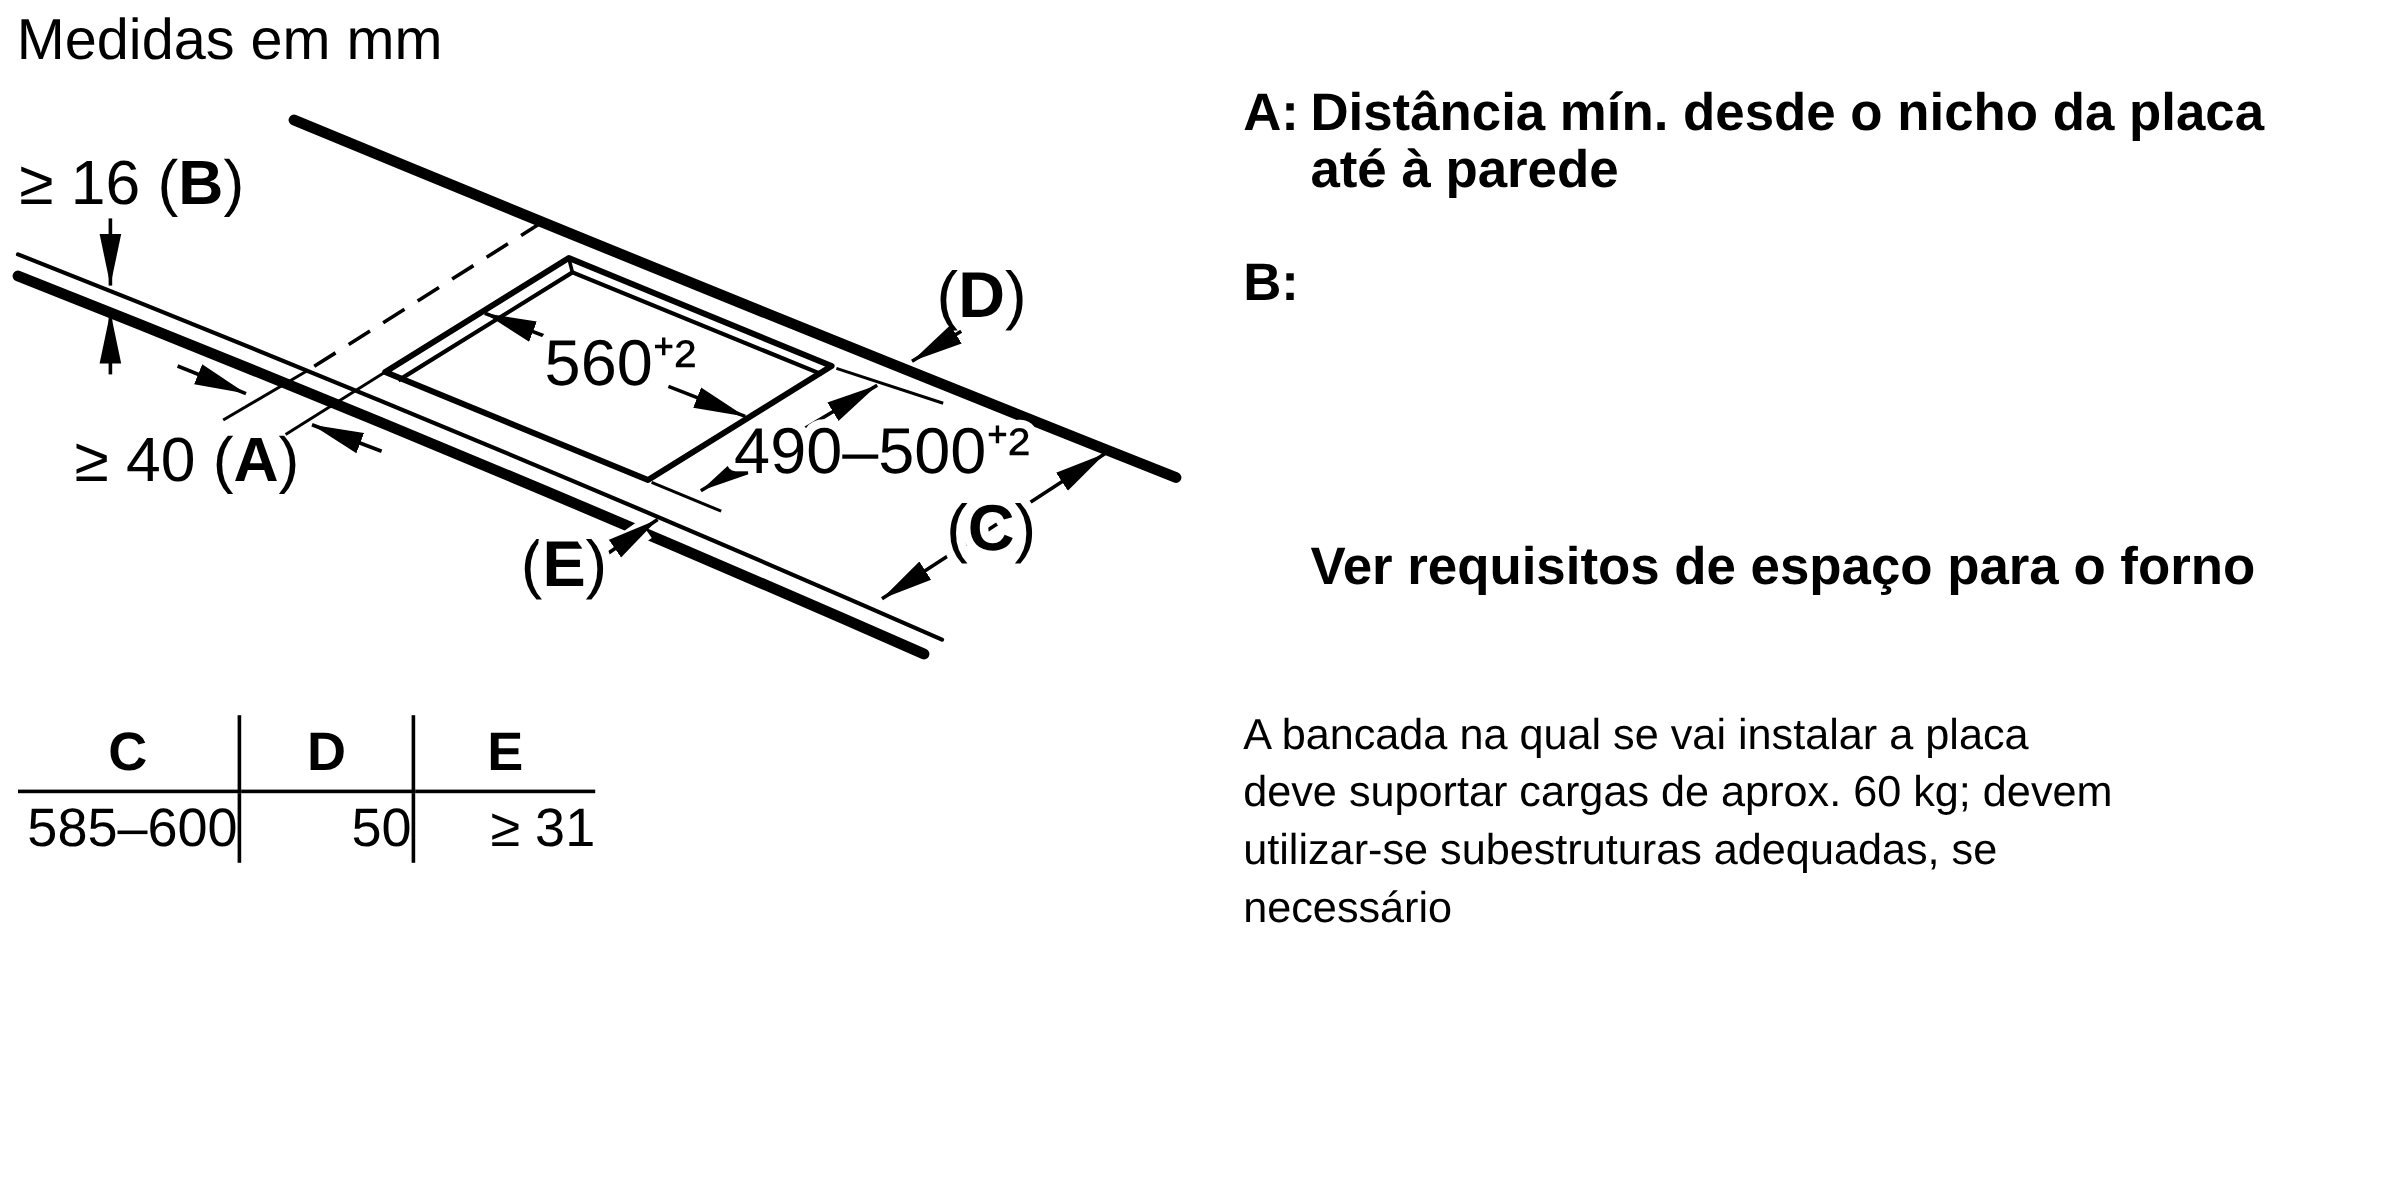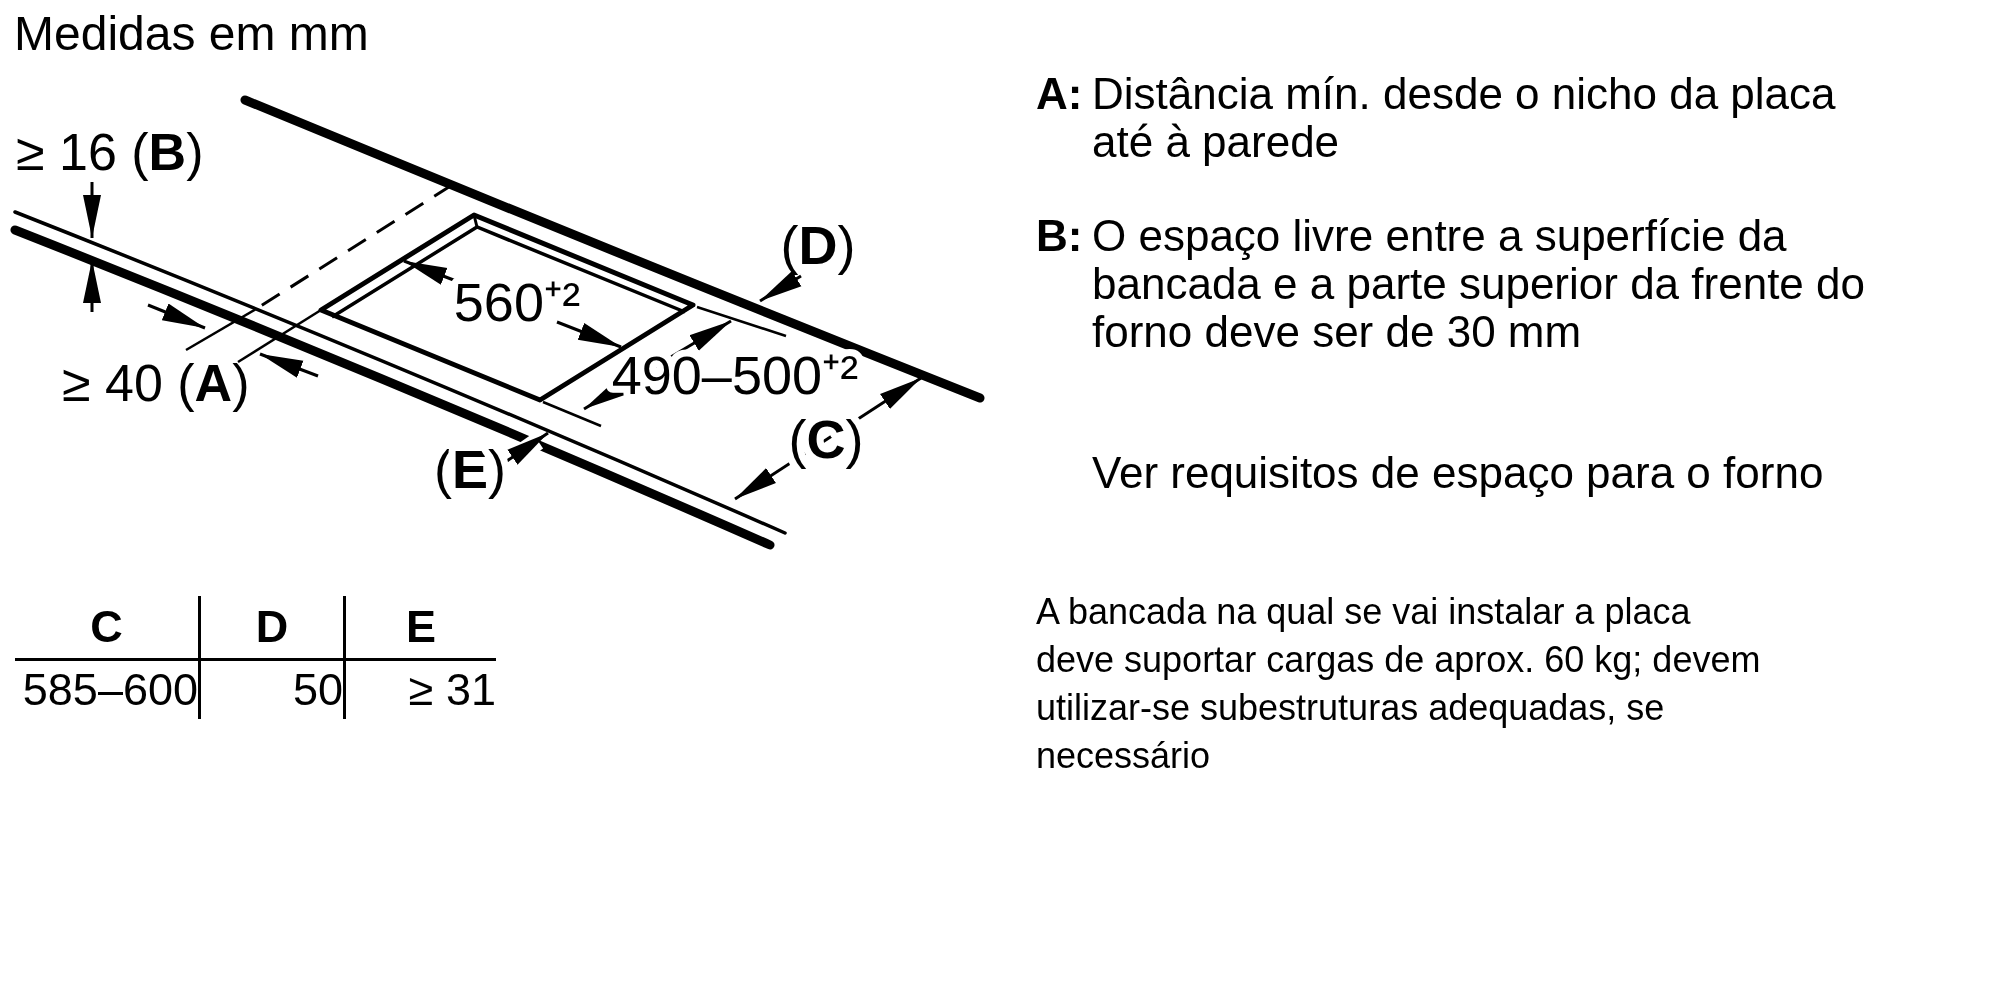--- a/index.html
+++ b/index.html
@@ -21,21 +21,21 @@
   .ctable th{font-weight:bold;height:62px;}
   .ctable td{height:58px;text-align:right;}
   .c1{width:183px;}.c2{width:142px;}.c3{width:150px;}
   .ctable th,.ctable td{border-bottom:3px solid #000;}
   .ctable tr:last-child td{border-bottom:none;}
   .ctable th:not(:last-child),.ctable td:not(:last-child){border-right:3px solid #000;}
   
   .note{position:absolute;left:1036px;width:960px;display:flex;
         font-size:44px;line-height:48px;}
   .note-label{flex:none;width:56px;font-weight:bold;}
-  .note-text{white-space:pre-line;}
+  .note-text{white-space:pre-line;font-weight:bold;}
   .footnote{position:absolute;left:1036px;top:588px;width:960px;
         font-size:36px;line-height:48px;white-space:pre-line;}
 </style>
 </head>
 <body>
 
 <div class="canvas">
 
   <div class="title">Medidas em mm</div>
 
@@ -106,23 +106,20 @@
   </table>
 
   <div class="note" style="top:70px">
     <span class="note-label">A:</span>
     <span class="note-text">Distância mín. desde o nicho da placa
 até à parede</span>
   </div>
 
   <div class="note" style="top:212px">
     <span class="note-label">B:</span>
-    <span class="note-text">O espaço livre entre a superfície da
-bancada e a parte superior da frente do
-forno deve ser de 30 mm</span>
   </div>
 
   <div class="note" style="top:449px">
     <span class="note-label"></span>
     <span class="note-text">Ver requisitos de espaço para o forno</span>
   </div>
 
   <div class="footnote">A bancada na qual se vai instalar a placa
 deve suportar cargas de aprox. 60 kg; devem
 utilizar-se subestruturas adequadas, se

